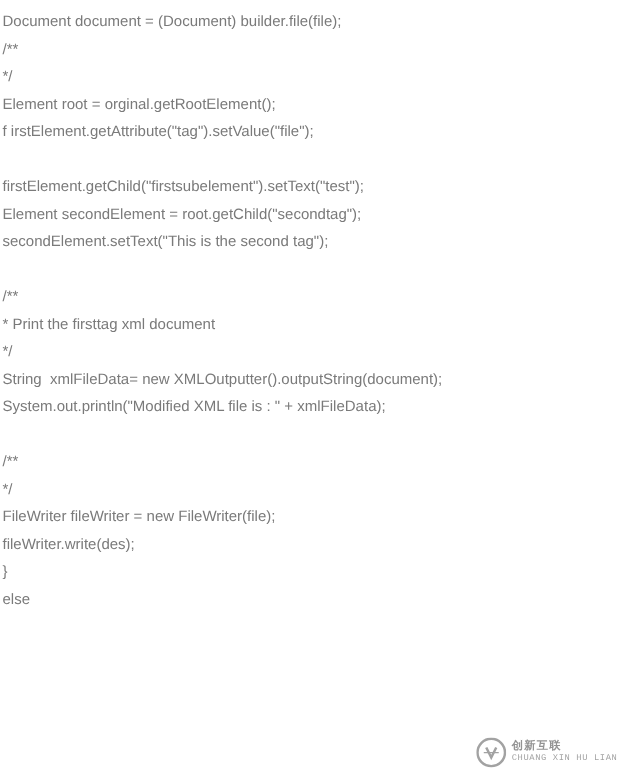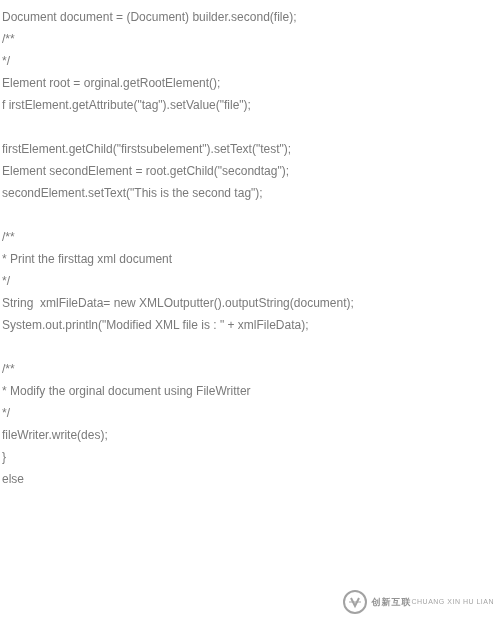--- a/index.html
+++ b/index.html
@@ -34,59 +34,59 @@
     align-items: center;
     gap: 4px;
     opacity: 0.9;
   }
   .wm-icon {
     width: 24px;
     height: 24px;
   }
   .wm-text {
     display: flex;
-    flex-direction: row;
+    flex-direction: column;
     line-height: 10px;
-    font-family: Liberation Sans, sans-serif;
+    font-family: Liberation Mono, monospace;
   }
   .wm-top {
     font-size: 9px;
     font-weight: bold;
     color: #888;
     letter-spacing: 1px;
   }
   .wm-bottom {
     font-size: 7px;
     color: #999;
     letter-spacing: 0.5px;
   }
 </style>
 </head>
 <body>
 
 <div class="code-container" id="code-container">
-    <span class="code-line">Document document = (Document) builder.second(file);</span>
+    <span class="code-line">Document document = (Document) builder.file(file);</span>
     <span class="code-line">/**</span>
     <span class="code-line">*/</span>
     <span class="code-line">Element root = orginal.getRootElement();</span>
     <span class="code-line">f irstElement.getAttribute("tag").setValue("file");</span>
     <span class="code-line blank-line"></span>
     <span class="code-line">firstElement.getChild("firstsubelement").setText("test");</span>
     <span class="code-line">Element secondElement = root.getChild("secondtag");</span>
     <span class="code-line">secondElement.setText("This is the second tag");</span>
     <span class="code-line blank-line"></span>
     <span class="code-line">/**</span>
     <span class="code-line">* Print the firsttag xml document</span>
     <span class="code-line">*/</span>
     <span class="code-line">String  xmlFileData= new XMLOutputter().outputString(document);</span>
     <span class="code-line">System.out.println("Modified XML file is : " + xmlFileData);</span>
     <span class="code-line blank-line"></span>
     <span class="code-line">/**</span>
-    <span class="code-line">* Modify the orginal document using FileWritter</span>
     <span class="code-line">*/</span>
+    <span class="code-line">FileWriter fileWriter = new FileWriter(file);</span>
     <span class="code-line">fileWriter.write(des);</span>
     <span class="code-line">}</span>
     <span class="code-line">else</span>
   </div>
 
 <div class="watermark">
   <span class="wm-icon">
     <svg viewBox="0 0 24 24" width="24" height="24">
       <circle cx="12" cy="12" r="11" fill="none" stroke="#999" stroke-width="2"></circle>
       <path d="M8 8 L12 16 L16 8" fill="none" stroke="#999" stroke-width="2"></path>

